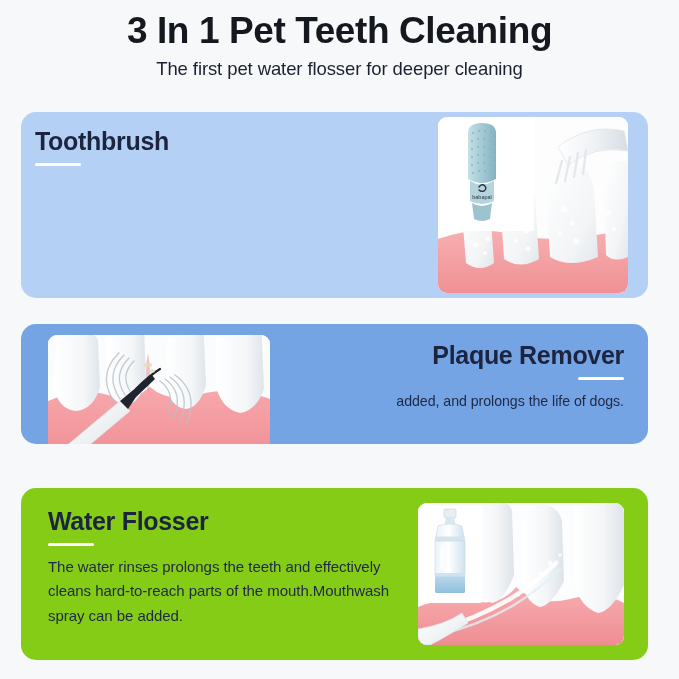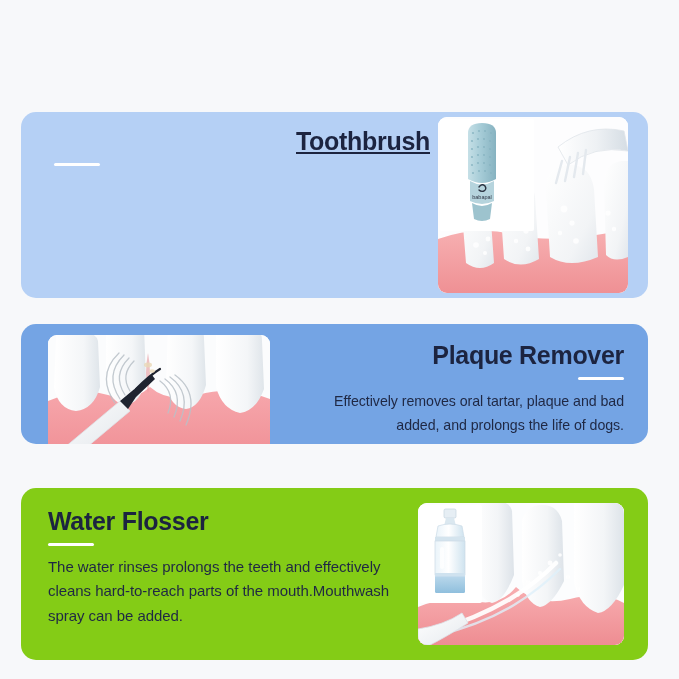--- a/index.html
+++ b/index.html
@@ -67,21 +67,21 @@
     width: 100%;
     height: 100%;
   }
 
   
   .text-col {
     position: absolute;
     top: 0;
   }
 
-  .card-1 .text-col { left: 33px;  top: 14px;  width: 376px; text-align: right; text-decoration: underline; }
+  .card-1 .text-col { left: 14px;  top: 14px;  width: 376px; text-align: left; }
   .card-2 .text-col { right: 24px; top: 16px;  width: 420px; text-align: right; }
   .card-3 .text-col { left: 27px;  top: 18px;  width: 372px; text-align: left; }
 
   .card-heading {
     font-size: 25px;
     font-weight: bold;
     color: #1c2440;
     letter-spacing: -0.3px;
     line-height: 1.2;
   }
@@ -120,20 +120,24 @@
   .card-2 .img-panel { left: 27px;  top: 11px; width: 222px; height: 130px; }
   .card-3 .img-panel { right: 24px; top: 15px; width: 206px; height: 142px; }
 
   .img-panel svg { display: block; width: 100%; height: 100%; }
 </style>
 </head>
 <body>
 
 <div class="page">
 
+  <div class="header">
+    <div class="main-title">3 In 1 Pet Teeth Cleaning</div>
+    <div class="sub-title">The first pet water flosser for deeper cleaning</div>
+  </div>
 
   <div class="card card-1">
     <div class="card-inner">
 
       <div class="text-col align-left">
         <div class="card-heading">Toothbrush</div>
         <div class="heading-rule"></div>
       </div>
 
       <div class="img-panel">
@@ -294,21 +298,20 @@
             <ellipse cx="100" cy="30" rx="4" ry="2.4"></ellipse>
             <ellipse cx="104" cy="36" rx="3" ry="1.8"></ellipse>
           </g>
         </svg>
       </div>
 
       <div class="text-col align-right">
         <div class="card-heading">Plaque Remover</div>
         <div class="heading-rule"></div>
         <div class="card-body">
-          <div>Effectively removes oral tartar, plaque and bad</div>
           <div>added, and prolongs the life of dogs.</div>
         </div>
       </div>
 
     </div>
   </div>
 
   <div class="card card-3">
     <div class="card-inner">
 

